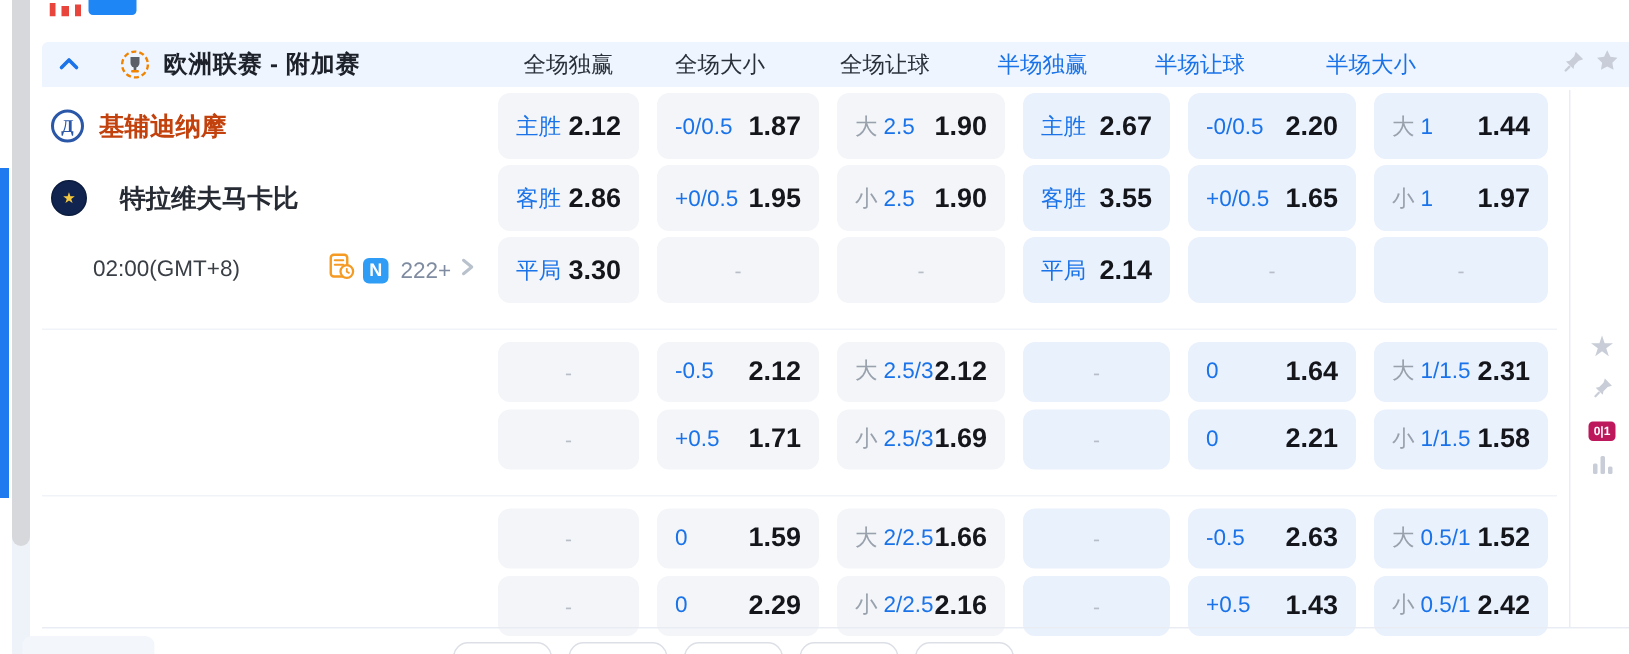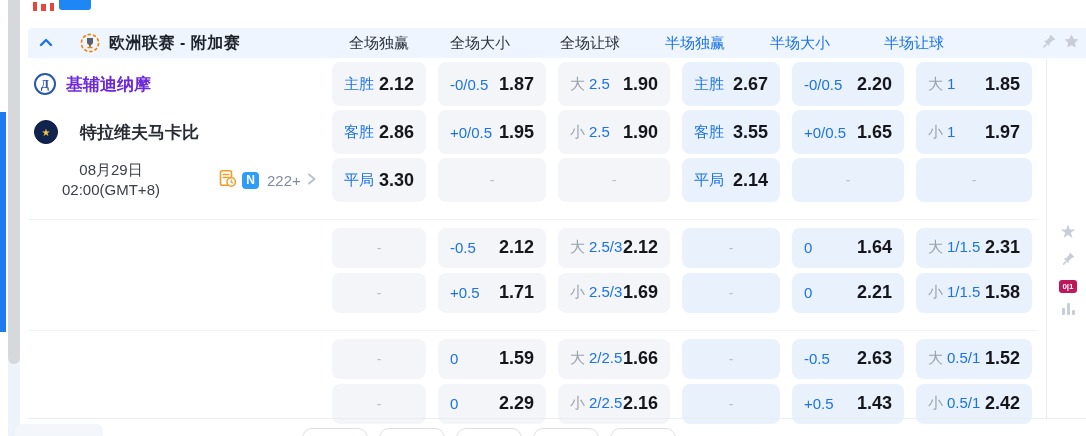--- a/index.html
+++ b/index.html
@@ -44,21 +44,21 @@
   .lab{color:#1a73e8;font-size:15px;}
   .val{color:#14161b;font-size:18px;font-weight:700;}
 
   .group-sep{height:15px;border-bottom:1px solid #f0f3f7;margin-bottom:5px;}
 
   
   .logo{width:22px;height:22px;margin:0 10px 0 6px;border-radius:50%;display:flex;align-items:center;justify-content:center;flex:0 0 auto;}
   .logo.dynamo{background:#fff;border:2px solid #2b57a8;color:#2b57a8;font-size:12px;font-weight:700;width:18px;height:18px;font-family:"Liberation Serif",serif;}
   .logo.maccabi{background:#10244f;border:1px solid #0b1c3e;color:#f4c83f;font-size:10px;}
   .team-name{font-size:17px;font-weight:700;cursor:pointer;}
-  .team-name.home{color:#6d28d9;text-align:center;}
+  .team-name.home{color:#c2410c;text-align:center;}
   .team-name.away{color:#272b33;padding-left:12px;}
 
   .date-block{margin-left:14px;width:138px;text-align:center;color:#3a3f46;font-size:15px;line-height:1.35;}
   .row-extras{position:absolute;left:190px;top:0;height:100%;display:flex;align-items:center;gap:5px;}
   .n-badge{width:17px;height:17px;background:#2f9df5;border-radius:4px;color:#fff;font-size:12px;font-weight:700;display:flex;align-items:center;justify-content:center;}
   .more-markets{color:#7f8ba0;font-size:15px;margin-left:3px;}
 
   
   .v-divider{position:absolute;left:1046px;top:60px;width:1px;height:358px;background:#e9edf3;}
   .rail{position:absolute;left:1054px;top:222px;width:28px;display:flex;flex-direction:column;align-items:center;gap:10px;}
@@ -100,22 +100,22 @@
         <rect x="9.1" y="11.5" width="1.8" height="2.2" fill="#5b6068"></rect>
         <rect x="7.4" y="13.7" width="5.2" height="1.6" rx="0.6" fill="#f08300"></rect>
       </svg>
     </span>
     <span class="league-title">欧洲联赛 - 附加赛</span>
     <div class="header-cols">
       <span class="hcol full">全场独赢</span>
       <span class="hcol full">全场大小</span>
       <span class="hcol full">全场让球</span>
       <span class="hcol half">半场独赢</span>
+      <span class="hcol half">半场让球</span>
       <span class="hcol half">半场大小</span>
-      <span class="hcol half">半场让球</span>
     </div>
     <div class="header-icons">
       <span>
         <svg width="16" height="16" viewBox="0 0 16 16">
             <path d="M9.5 1.5 L14.5 6.5 L11.5 7.5 L8.5 10.5 L8 13 L3 8 L5.5 7.5 L8.5 4.5 Z" fill="#c8cdd7"></path>
             <rect x="1.5" y="12" width="5" height="1.6" rx="0.8" transform="rotate(-45 4 12.8)" fill="#c8cdd7"></rect>
           </svg>
       </span>
       <span>
         <svg width="17" height="17" viewBox="0 0 17 17">
@@ -162,21 +162,21 @@
             <span class="cellleft">
               <span class="lab">-0/0.5</span>
             </span>
             <span class="val">2.20</span>
           </div>
           <div class="cell half">
             <span class="cellleft">
               <span class="pref">大</span>
               <span class="lab">1</span>
             </span>
-            <span class="val">1.85</span>
+            <span class="val">1.44</span>
           </div>
         </div>
     </div>
 
     <div class="odds-row main">
       <div class="left">
         <span class="logo maccabi">★</span>
         <span class="team-name away">特拉维夫马卡比</span>
       </div>
       <div class="cells">
@@ -217,21 +217,20 @@
               <span class="lab">1</span>
             </span>
             <span class="val">1.97</span>
           </div>
         </div>
     </div>
 
     <div class="odds-row main">
       <div class="left">
         <div class="date-block">
-          <div>08月29日</div>
           <div>02:00(GMT+8)</div>
         </div>
         <div class="row-extras">
           <span>
             <svg width="19" height="19" viewBox="0 0 19 19">
               <rect x="2.5" y="1.8" width="11" height="14.5" rx="2" fill="#fff" stroke="#f59a23" stroke-width="1.6"></rect>
               <line x1="5.2" y1="5.5" x2="10.8" y2="5.5" stroke="#f59a23" stroke-width="1.4" stroke-linecap="round"></line>
               <line x1="5.2" y1="8.5" x2="10.8" y2="8.5" stroke="#f59a23" stroke-width="1.4" stroke-linecap="round"></line>
               <circle cx="13.2" cy="13" r="4.2" fill="#fff" stroke="#f59a23" stroke-width="1.5"></circle>
               <polyline points="13.2,11.2 13.2,13.2 14.6,13.9" fill="none" stroke="#f59a23" stroke-width="1.2" stroke-linecap="round"></polyline>

